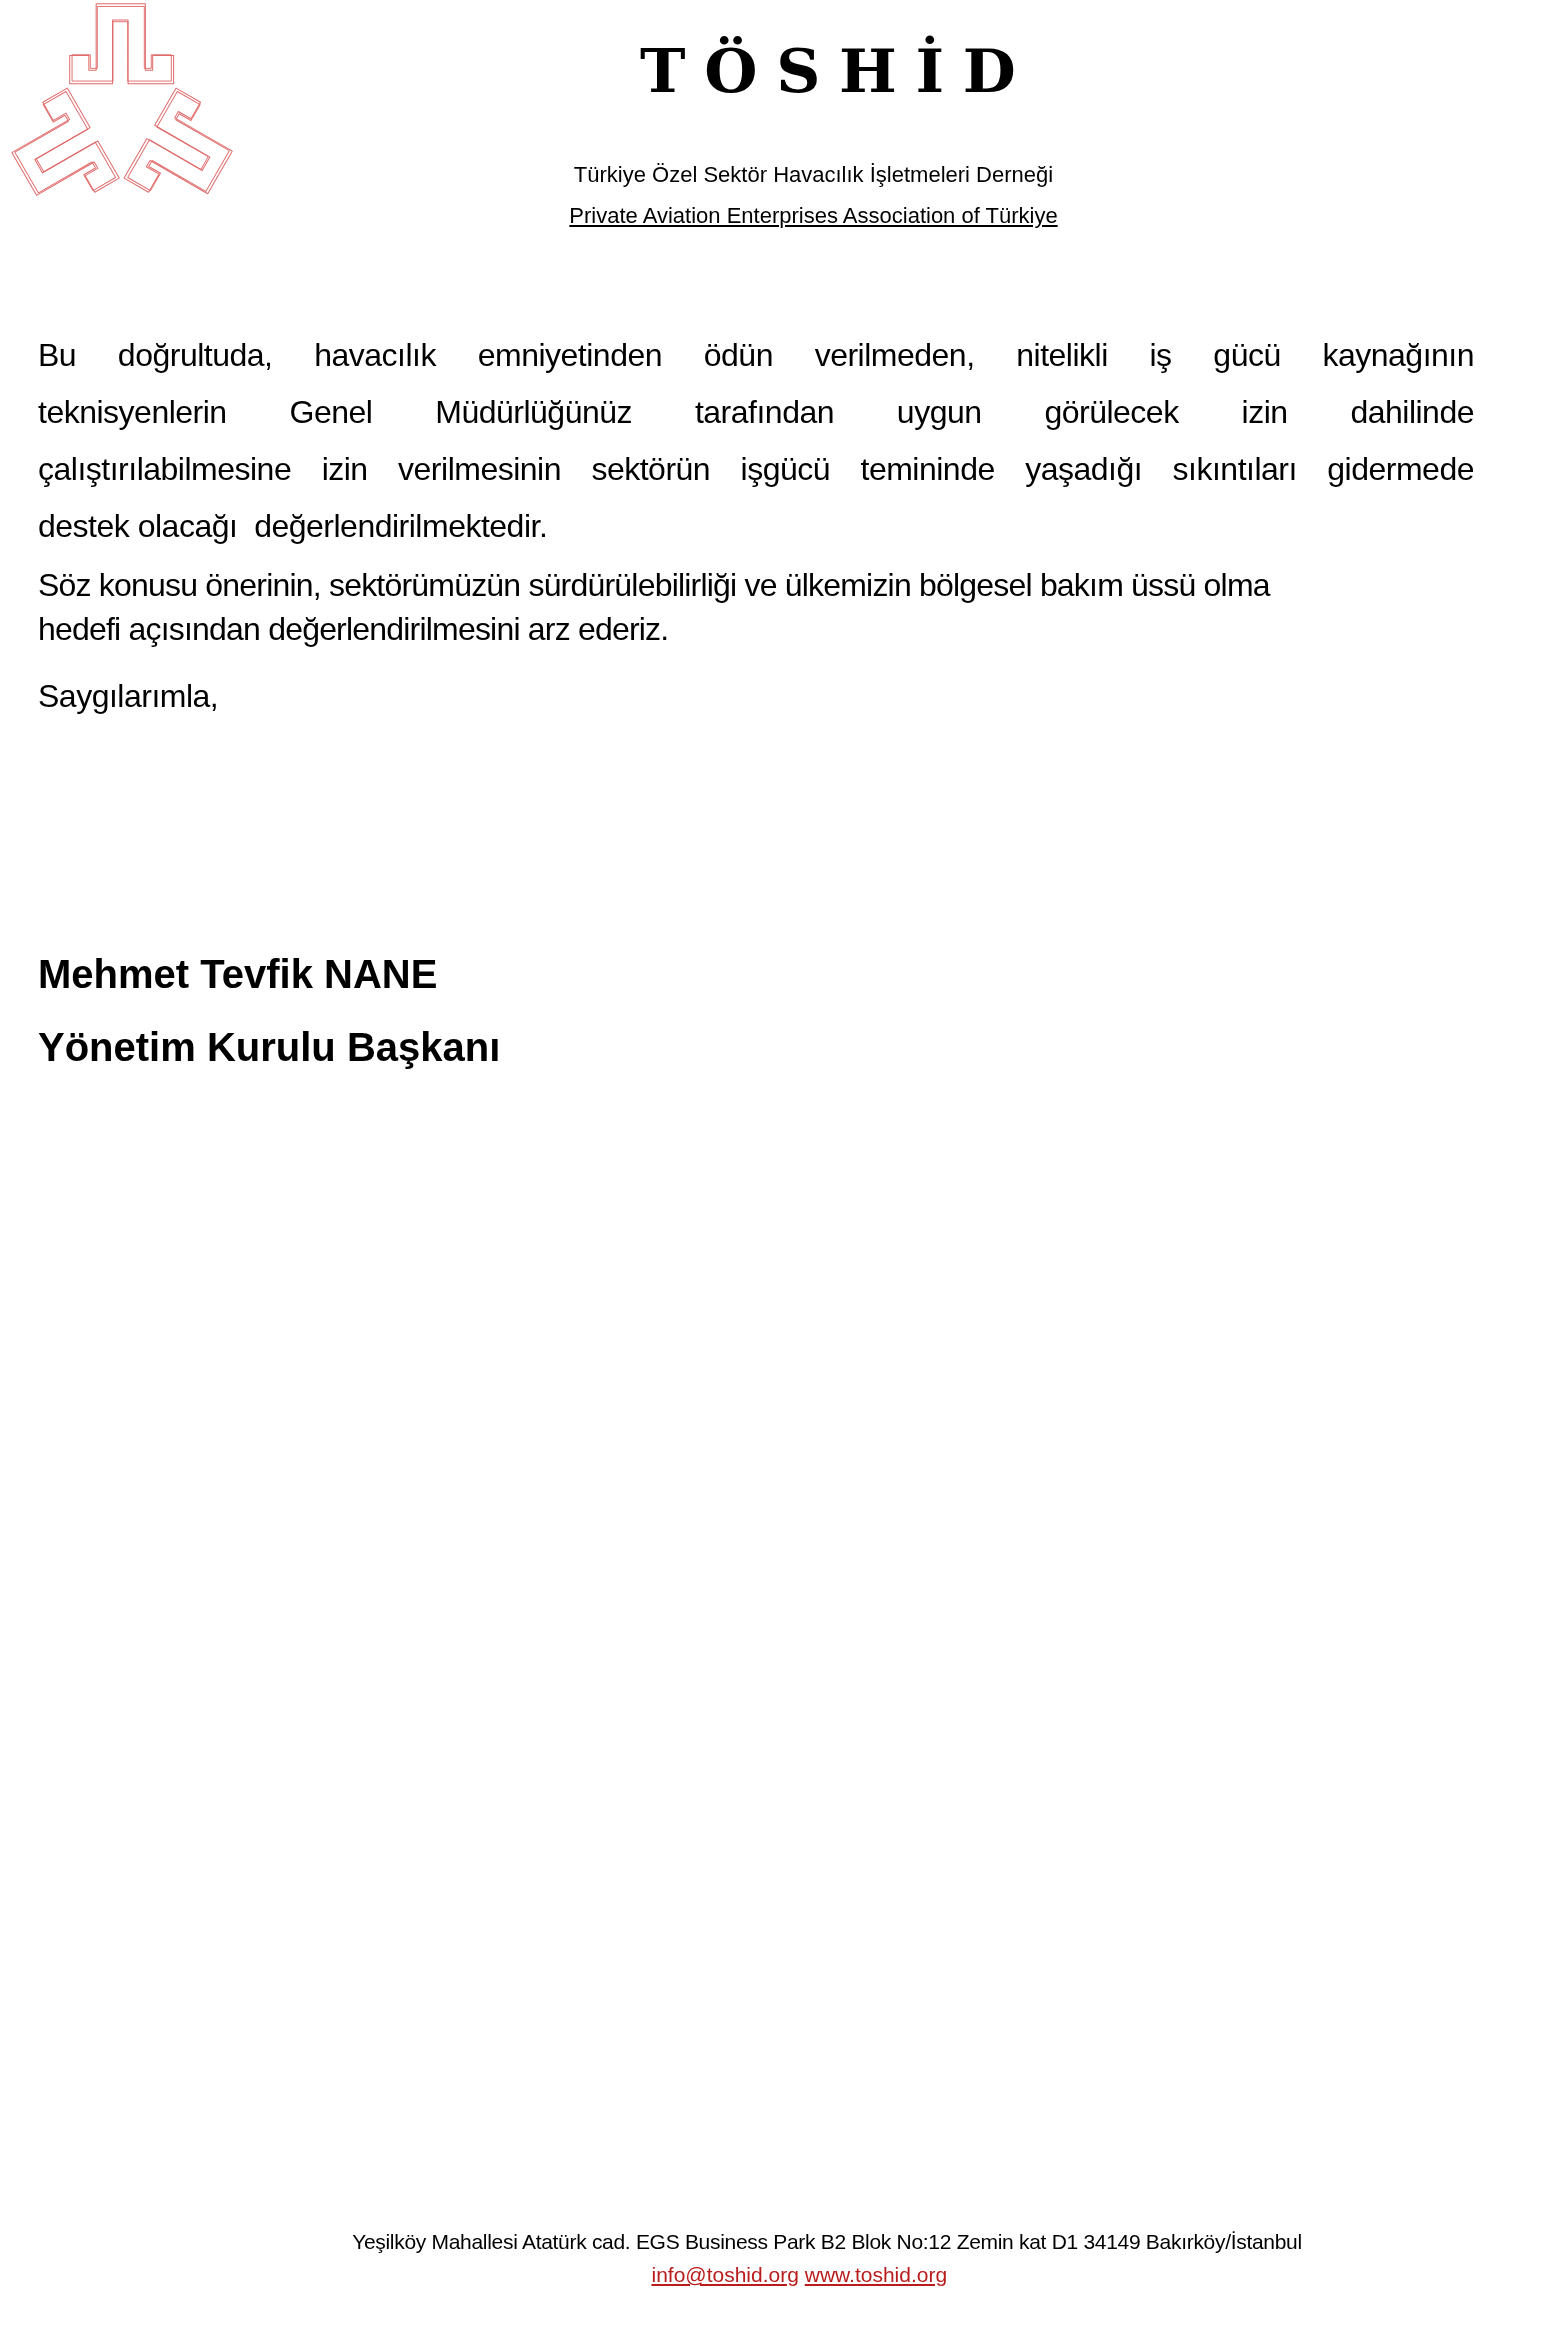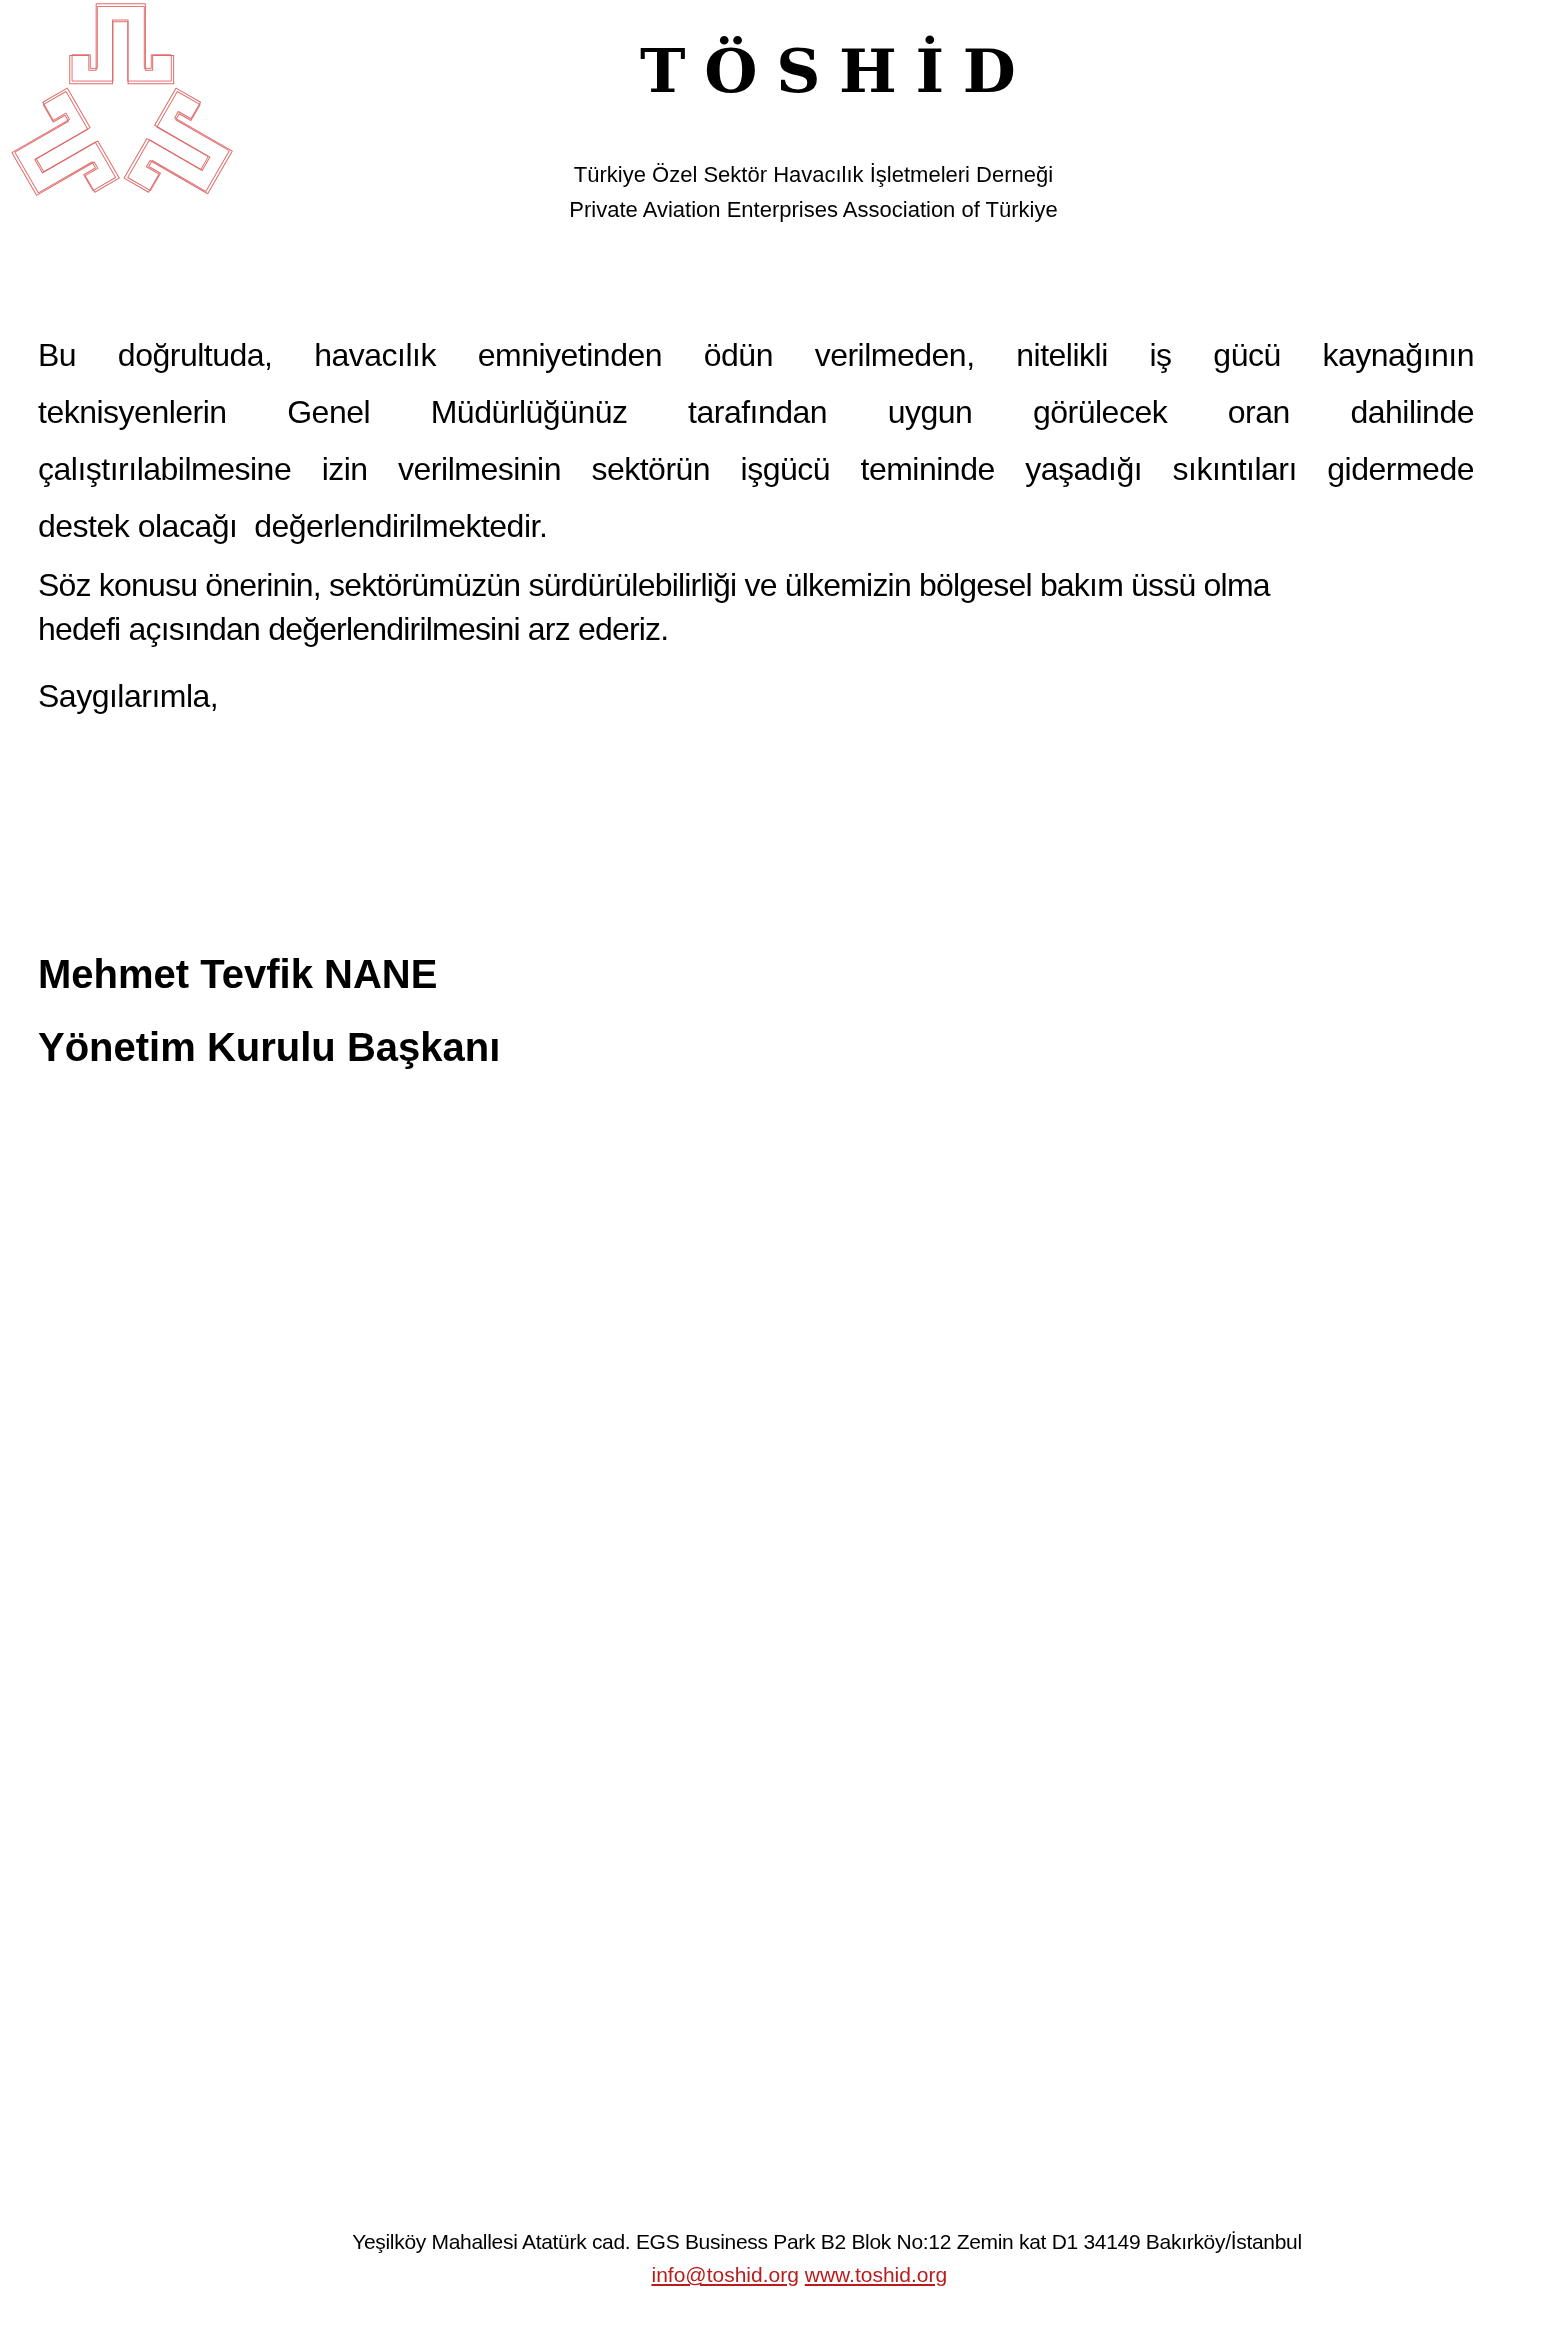--- a/index.html
+++ b/index.html
@@ -10,21 +10,21 @@
     font-family: "DejaVu Serif", serif; font-weight: bold; font-size: 60px;
     letter-spacing: 18.3px; line-height: 73px; white-space: nowrap;
     transform: scaleX(1.02); transform-origin: left top;
   }
   .subtitle {
     position: absolute; left: 512px; width: 603px; text-align: center;
     font-family: "Liberation Sans", sans-serif; font-size: 22px; line-height: 27.4px;
     white-space: nowrap;
   }
   .sub1 { top: 161px; }
-  .sub2 { top: 196px; }
+  .sub2 { top: 202px; text-decoration: underline; }
   .body-text {
     position: absolute; left: 38px; width: 1436px;
     font-family: "Liberation Sans", sans-serif; font-size: 32px; line-height: 44px;
     text-align: justify; text-align-last: left;
   }
   .p1 { top: 320px; letter-spacing: -0.5px; word-spacing: 0px; }
   .p1 .line { display: block; text-align: justify; text-align-last: justify; white-space: nowrap; margin-top: 13px; }
   .p1 .line.last { text-align-last: left; }
   .p2 { top: 563px; letter-spacing: -0.8px; }
   .p2 .line { display: block; white-space: nowrap; }
@@ -65,21 +65,21 @@
     </g>
   </g>
 </svg>
 
 <div class="title">TÖSHİD</div>
 <div class="subtitle sub1">Türkiye Özel Sektör Havacılık İşletmeleri Derneği</div>
 <div class="subtitle sub2">Private Aviation Enterprises Association of Türkiye</div>
 
 <div class="body-text p1">
   <span class="line">Bu doğrultuda, havacılık emniyetinden ödün verilmeden, nitelikli iş gücü kaynağının</span>
-  <span class="line">teknisyenlerin Genel Müdürlüğünüz tarafından uygun görülecek oran dahilinde</span>
+  <span class="line">teknisyenlerin Genel Müdürlüğünüz tarafından uygun görülecek izin dahilinde</span>
   <span class="line">çalıştırılabilmesine izin verilmesinin sektörün işgücü temininde yaşadığı sıkıntıları gidermede</span>
   <span class="line last" style="white-space:pre;">destek olacağı  değerlendirilmektedir.</span>
 </div>
 
 <div class="body-text p2">
   <span class="line">Söz konusu önerinin, sektörümüzün sürdürülebilirliği ve ülkemizin bölgesel bakım üssü olma</span>
   <span class="line">hedefi açısından değerlendirilmesini arz ederiz.</span>
 </div>
 
 <div class="closing">Saygılarımla,</div>

